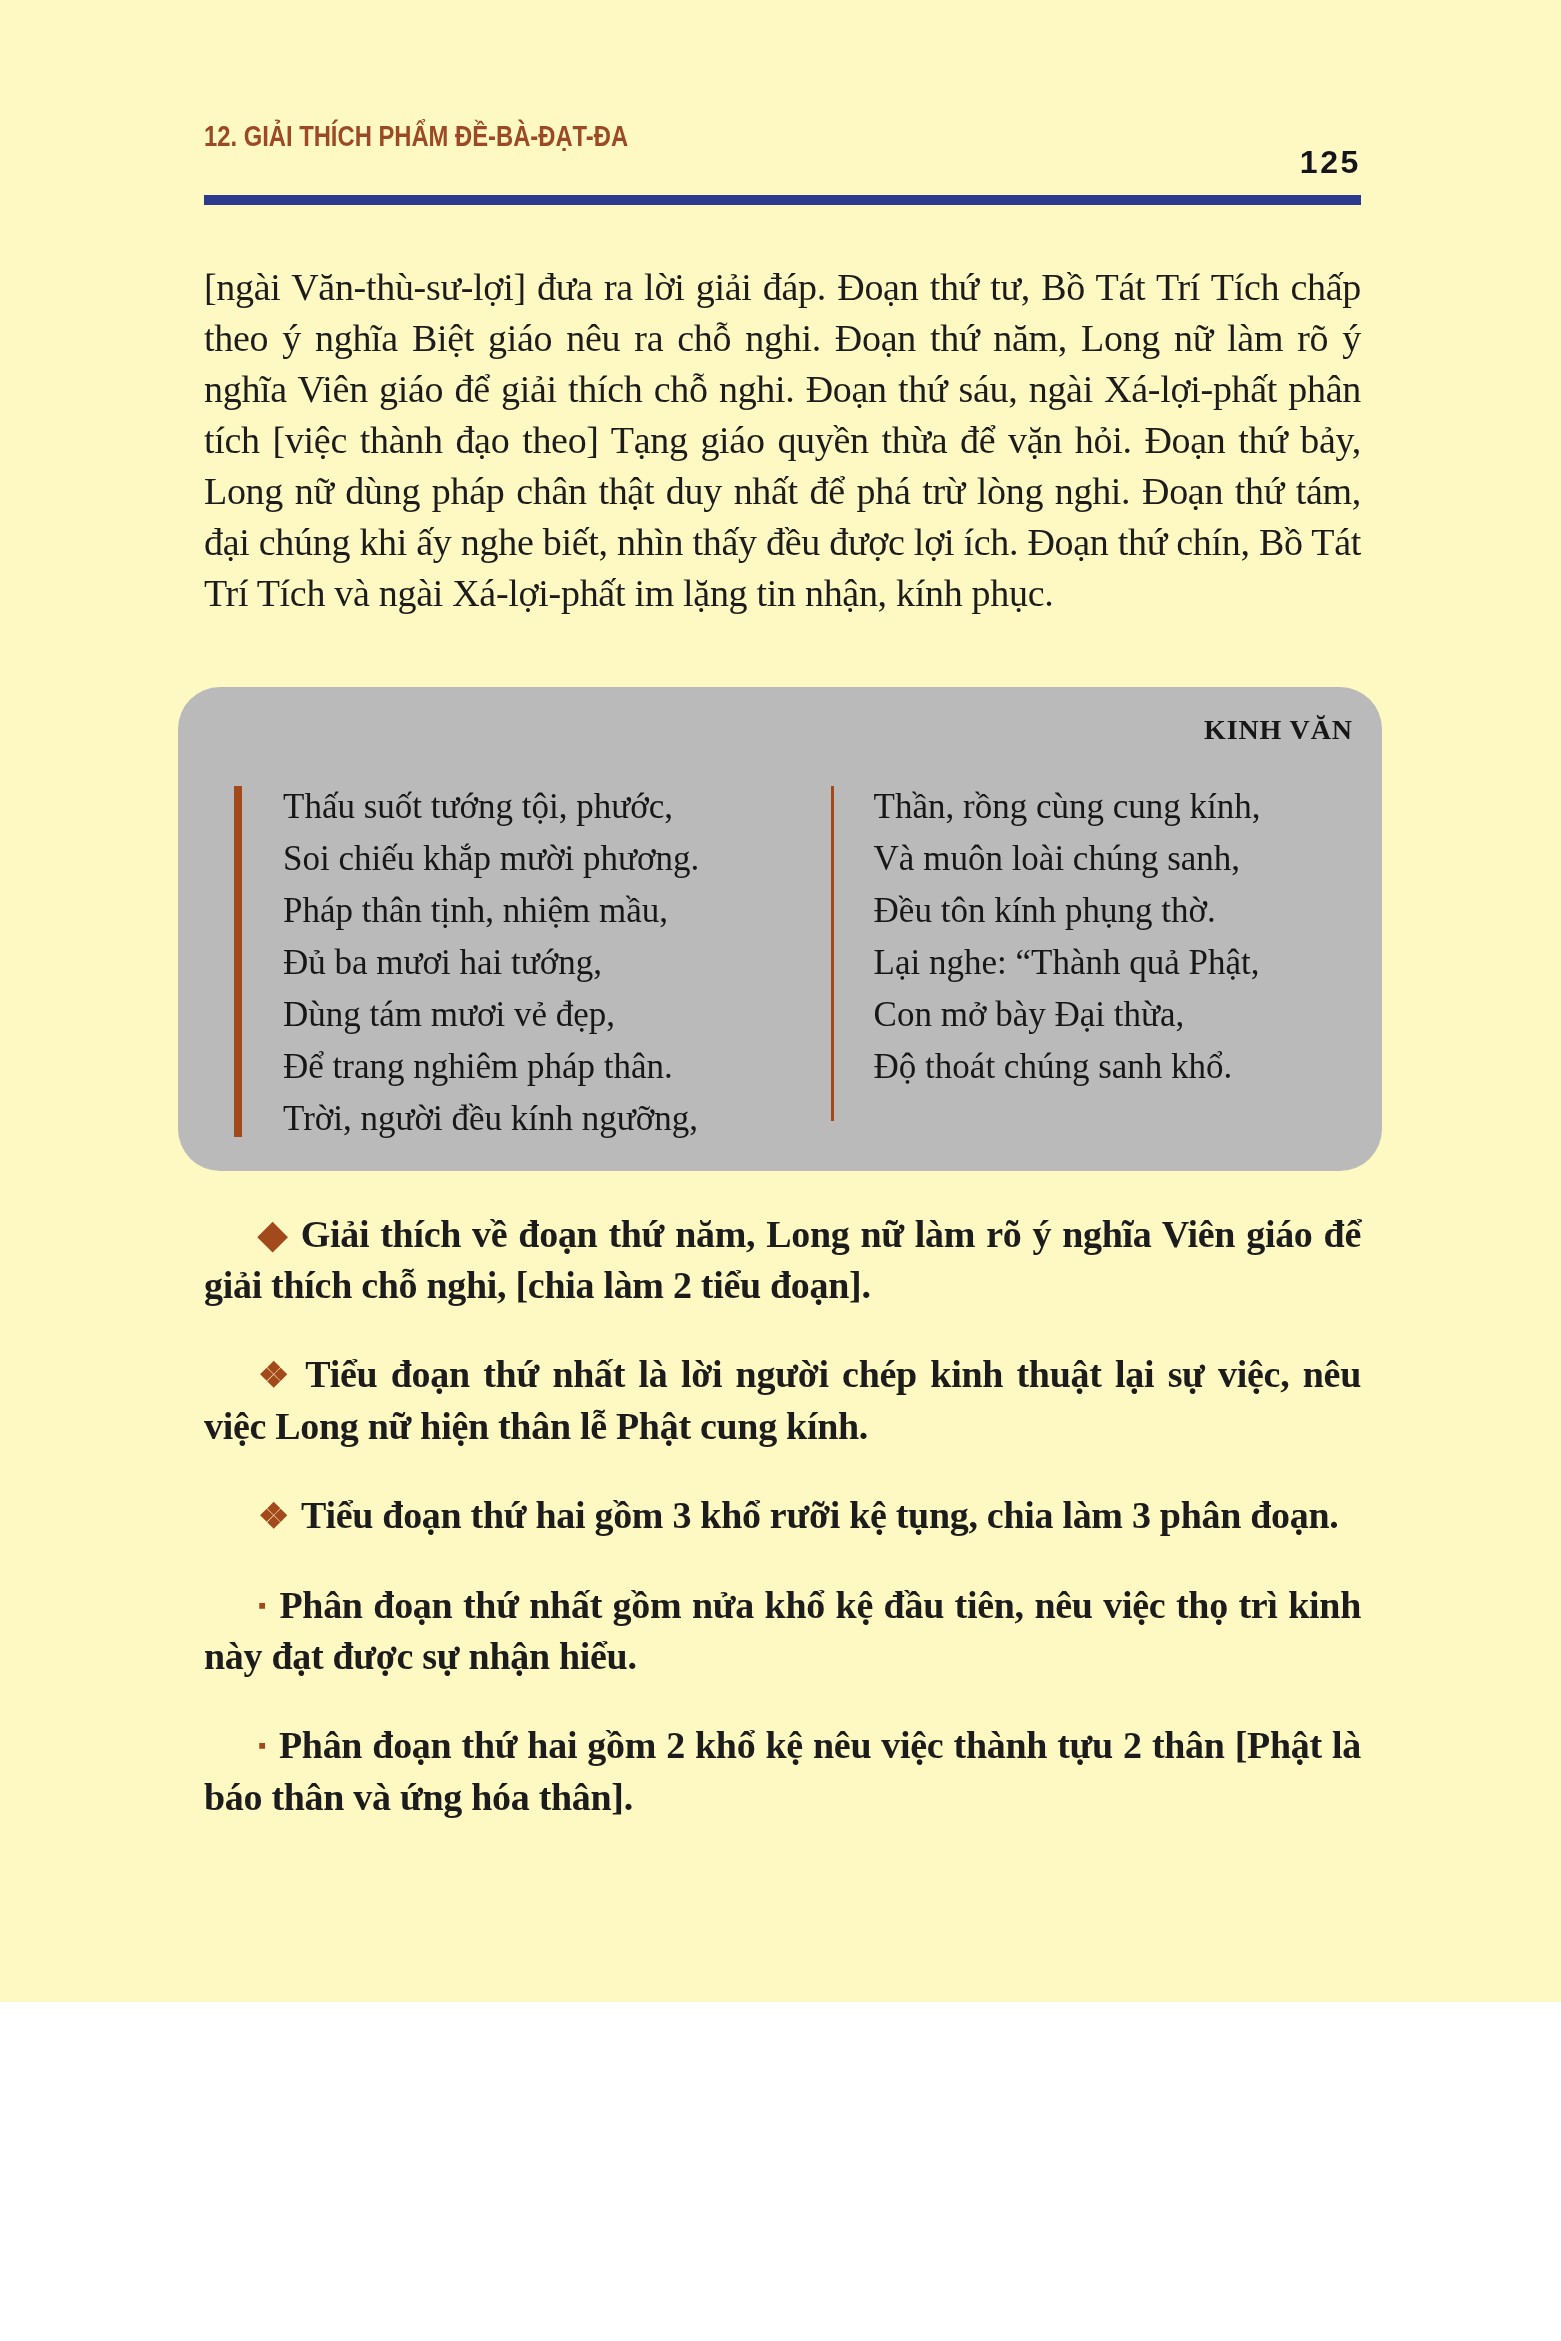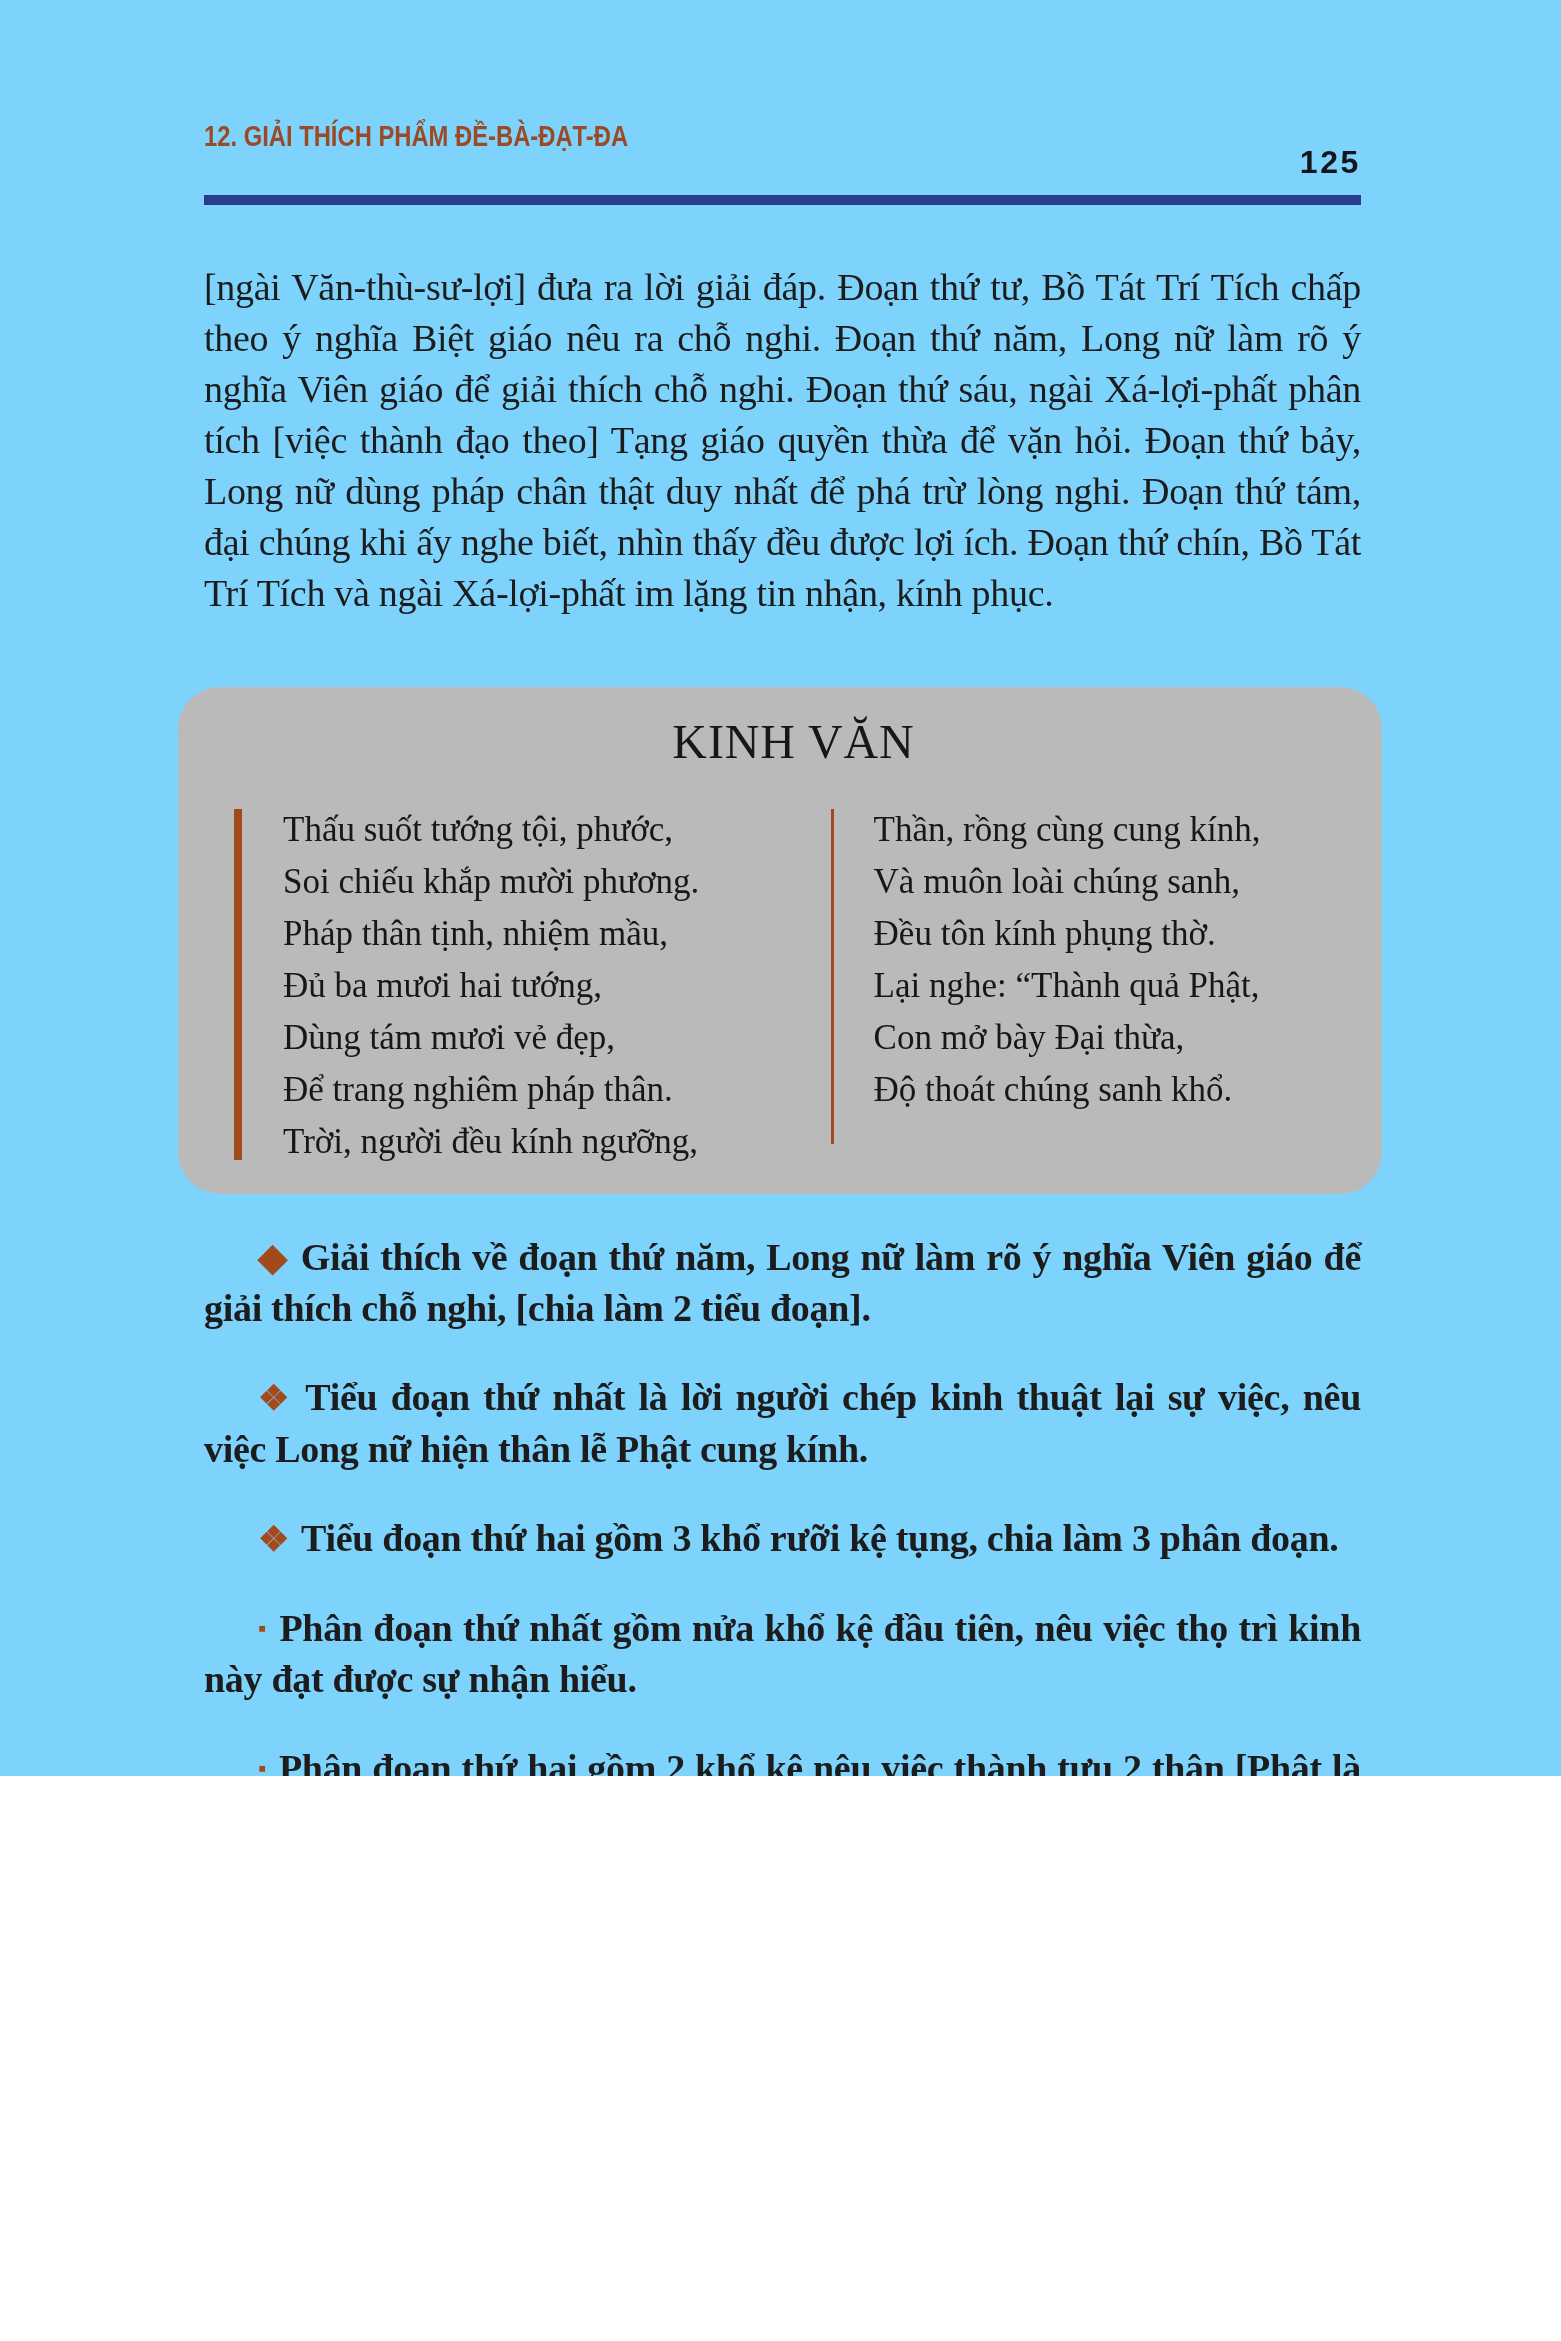--- a/index.html
+++ b/index.html
@@ -1,20 +1,20 @@
 <!DOCTYPE html>
 <html lang="vi" style="font-size:14px"><head>
 <meta charset="utf-8">
 <style>
   html, body { margin: 0; padding: 0; background: #ffffff; }
   .page {
     position: relative;
     width: 1561px;
-    height: 1776px;
-    background: #7dd3fc;
+    height: 2002px;
+    background: #fef9c3;
     font-family: "Liberation Serif", serif;
     color: #1c1c1c;
     overflow: hidden;
   }
   .content {
     margin: 0 200px 0 204px; 
   }
 
   
   .runhead {
@@ -61,23 +61,23 @@
   
   .kinhvan-box {
     margin: 68px 0 0 -26px;
     width: 1204px;
     box-sizing: border-box;
     background: #bababa;
     border-radius: 42px;
     padding: 22.6px 29px 26px 56px;
   }
   .kv-title {
-    text-align: center;
-    font-weight: 400;
-    font-size: 48px;
+    text-align: right;
+    font-weight: 700;
+    font-size: 28px;
     letter-spacing: 0.9px;
     color: #171717;
     margin: 5.2px 0 35px 0;
   }
   .kv-quote {
     position: relative;
     padding-left: 49px;
   }
   .quote-bar {
     position: absolute;

